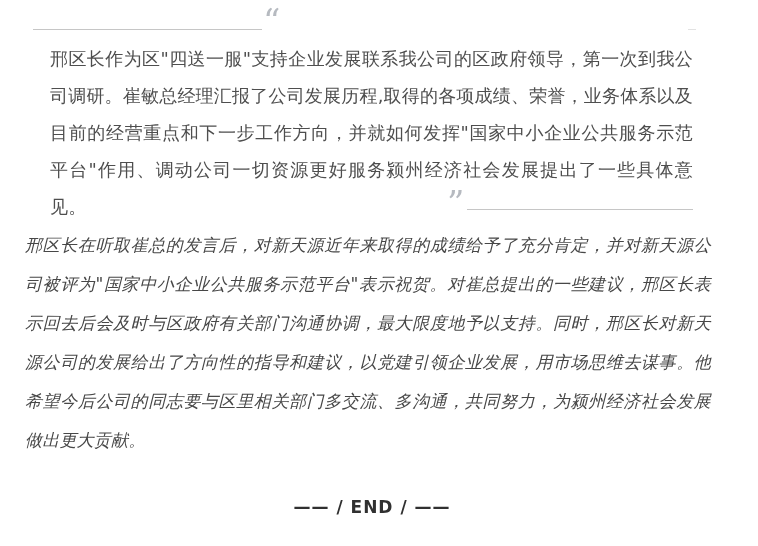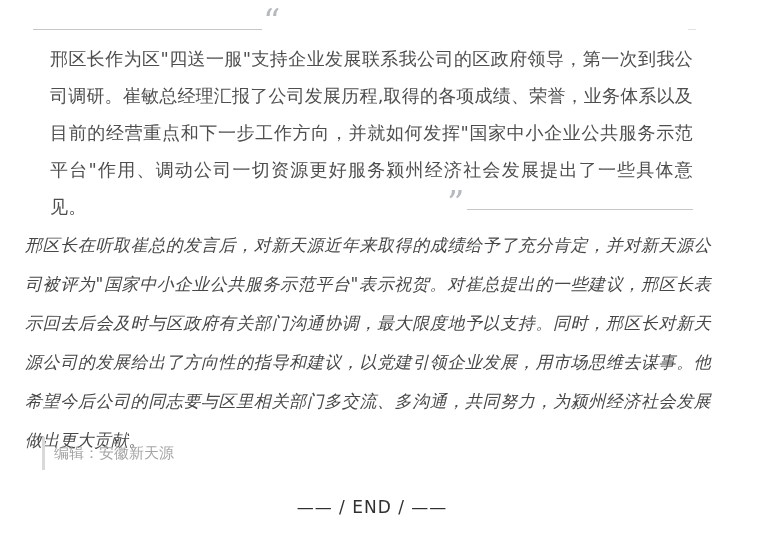--- a/index.html
+++ b/index.html
@@ -53,21 +53,21 @@
     position:absolute; left:42px; top:437px;
     border-left:3px solid #d9d9d9;
     padding-left:9px;
     height:33px; line-height:33px;
     font-size:15px; color:#a5a5a5;
   }
   
   .end-divider {
     position:absolute; left:0; top:496px; width:744px;
     text-align:center;
-    font-size:17px; font-weight:normal; color:#303030;
+    font-size:17px; font-weight:bold; color:#303030;
     letter-spacing:1px; line-height:22px;
   }
 </style>
 </head>
 <body>
 
 <div class="page">
 
   <div class="quote-block">
     <div class="quote-top-line"></div>
@@ -75,17 +75,16 @@
     <div class="quote-top-notch"></div>
 
     <div class="quote-text">邢区长作为区"四送一服"支持企业发展联系我公司的区政府领导，第一次到我公司调研。崔敏总经理汇报了公司发展历程,取得的各项成绩、荣誉，业务体系以及目前的经营重点和下一步工作方向，并就如何发挥"国家中小企业公共服务示范平台"作用、调动公司一切资源更好服务颍州经济社会发展提出了一些具体意见。</div>
 
     <span class="quote-close-mark">”</span>
     <div class="quote-bottom-line"></div>
   </div>
 
   <div class="main-paragraph">邢区长在听取崔总的发言后，对新天源近年来取得的成绩给予了充分肯定，并对新天源公司被评为"国家中小企业公共服务示范平台"表示祝贺。对崔总提出的一些建议，邢区长表示回去后会及时与区政府有关部门沟通协调，最大限度地予以支持。同时，邢区长对新天源公司的发展给出了方向性的指导和建议，以党建引领企业发展，用市场思维去谋事。他希望今后公司的同志要与区里相关部门多交流、多沟通，共同努力，为颍州经济社会发展做出更大贡献。</div>
 
-  <div class="editor-credit">编辑：安徽新天源</div>
 
   <div class="end-divider">—— /  END  / ——</div>
 
 </div>
 
 </body></html>

